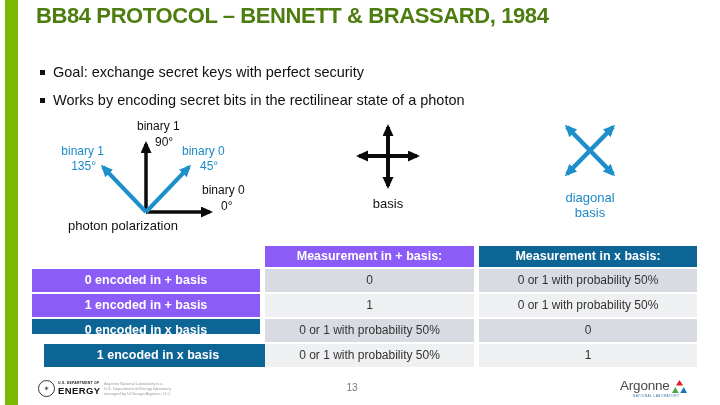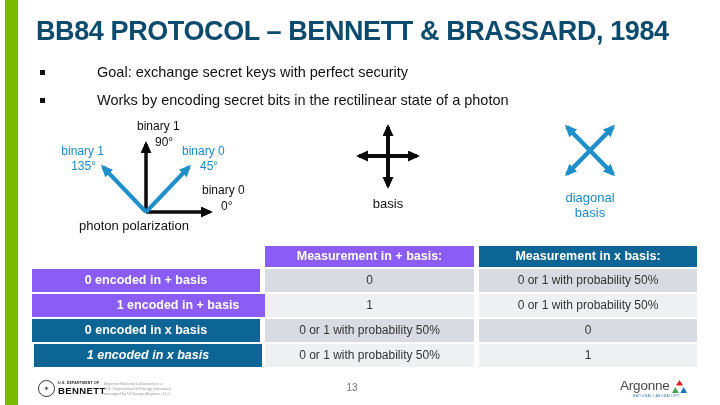--- a/index.html
+++ b/index.html
@@ -7,30 +7,30 @@
     width:720px;height:405px;position:relative;overflow:hidden;
     background:#ffffff;font-family:"Liberation Sans",sans-serif;
     -webkit-font-smoothing:antialiased;
   }
   .abs{position:absolute;}
   .nw{white-space:nowrap;}
 
   .green-bar{left:5px;top:0;width:13px;height:405px;background:#7bb800;}
 
   .slide-title{
-    left:36px;top:16px;width:682px;
-    font-size:27px;font-weight:bold;color:#0c4a6e;
+    left:36px;top:0;width:682px;
+    font-size:22px;font-weight:bold;color:#4d7c0f;
     letter-spacing:-0.4px;line-height:31px;white-space:nowrap;
   }
 
   .bullet-row{left:40px;width:640px;display:flex;align-items:flex-start;}
   .bullet-row .sq{
     width:5px;height:5px;background:#111;margin:6px 8px 0 0;flex:none;
   }
-  .bullet-text{font-size:14.5px;color:#111;line-height:17px;margin-left:44px;}
+  .bullet-text{font-size:14.5px;color:#111;line-height:17px;}
 
   .dlabel{font-size:12px;line-height:13px;color:#111;}
   .dlabel.blue{color:#1d89c6;}
   .dcap{font-size:13px;line-height:15px;color:#111;}
   .dcap.blue{color:#1d89c6;}
   .center{text-align:center;}
   .rightal{text-align:right;}
 
   svg.overlay{position:absolute;left:0;top:0;width:720px;height:405px;pointer-events:none;}
 
@@ -102,21 +102,21 @@
 
 <div class="abs dlabel blue nw rightal" style="left:46px;top:145px;width:58px;">binary 1</div>
 <div class="abs dlabel blue nw rightal" style="left:46px;top:160px;width:50px;">135°</div>
 
 <div class="abs dlabel blue nw" style="left:182px;top:145px;">binary 0</div>
 <div class="abs dlabel blue nw" style="left:200px;top:160px;">45°</div>
 
 <div class="abs dlabel nw" style="left:202px;top:184px;">binary 0</div>
 <div class="abs dlabel nw" style="left:221px;top:200px;">0°</div>
 
-<div class="abs dcap nw" style="left:79px;top:218px;">photon polarization</div>
+<div class="abs dcap nw" style="left:68px;top:218px;">photon polarization</div>
 
 <div class="abs" style="left:338px;top:196px;width:100px;">
   <div class="dcap center">basis</div>
 </div>
 <div class="abs" style="left:540px;top:190px;width:100px;">
   <div class="dcap blue center">diagonal</div>
   <div class="dcap blue center">basis</div>
 </div>
 
 <div class="abs" style="left:32px;top:246px;width:666px;height:122px;">
@@ -124,43 +124,43 @@
   <div class="tbl-cell hd bg-black" style="left:233px;top:0;width:209px;height:21px;line-height:21px;">Measurement in + basis:</div>
   <div class="tbl-cell hd bg-blue" style="left:447px;top:0;width:218px;height:21px;line-height:21px;">Measurement in x basis:</div>
 
   <div>
     <div class="tbl-cell hd bg-black" style="left:0;top:23px;width:228px;height:23px;line-height:23px;">0 encoded in + basis</div>
     <div class="tbl-cell bg-dark" style="left:233px;top:23px;width:209px;height:23px;line-height:23px;">0</div>
     <div class="tbl-cell bg-dark" style="left:447px;top:23px;width:218px;height:23px;line-height:23px;">0 or 1 with probability 50%</div>
   </div>
 
   <div>
-    <div class="tbl-cell hd bg-black" style="left:0;top:48px;width:228px;height:23px;line-height:23px;padding-left:32px;">1 encoded in + basis</div>
+    <div class="tbl-cell hd bg-black" style="left:0;top:48px;width:228px;height:23px;line-height:23px;">1 encoded in + basis</div>
     <div class="tbl-cell bg-light" style="left:233px;top:48px;width:209px;height:23px;line-height:23px;">1</div>
     <div class="tbl-cell bg-light" style="left:447px;top:48px;width:218px;height:23px;line-height:23px;">0 or 1 with probability 50%</div>
   </div>
 
   <div>
-    <div class="tbl-cell hd bg-blue" style="left:0;top:73px;width:228px;height:23px;line-height:23px;">0 encoded in x basis</div>
+    <div class="tbl-cell hd bg-blue" style="left:0;top:73px;width:228px;height:15px;line-height:23px;">0 encoded in x basis</div>
     <div class="tbl-cell bg-dark" style="left:233px;top:73px;width:209px;height:23px;line-height:23px;">0 or 1 with probability 50%</div>
     <div class="tbl-cell bg-dark" style="left:447px;top:73px;width:218px;height:23px;line-height:23px;">0</div>
   </div>
 
   <div>
-    <div class="tbl-cell hd bg-blue" style="left:2px;top:98px;width:228px;height:23px;line-height:23px;font-style:italic;">1 encoded in x basis</div>
+    <div class="tbl-cell hd bg-blue" style="left:12px;top:98px;width:228px;height:23px;line-height:23px;">1 encoded in x basis</div>
     <div class="tbl-cell bg-light" style="left:233px;top:98px;width:209px;height:23px;line-height:23px;">0 or 1 with probability 50%</div>
     <div class="tbl-cell bg-light" style="left:447px;top:98px;width:218px;height:23px;line-height:23px;">1</div>
   </div>
 </div>
 
 <div class="abs doe">
   <div class="doe-seal">✶</div>
   <div class="doe-txt">
     <div class="doe-dept">U.S. DEPARTMENT OF</div>
-    <div class="doe-name">BENNETT</div>
+    <div class="doe-name">ENERGY</div>
   </div>
 </div>
 
 <div class="abs disc">
   <div>Argonne National Laboratory is a</div>
   <div>U.S. Department of Energy laboratory</div>
   <div>managed by UChicago Argonne, LLC.</div>
 </div>
 
 <div class="abs pagenum">13</div>

